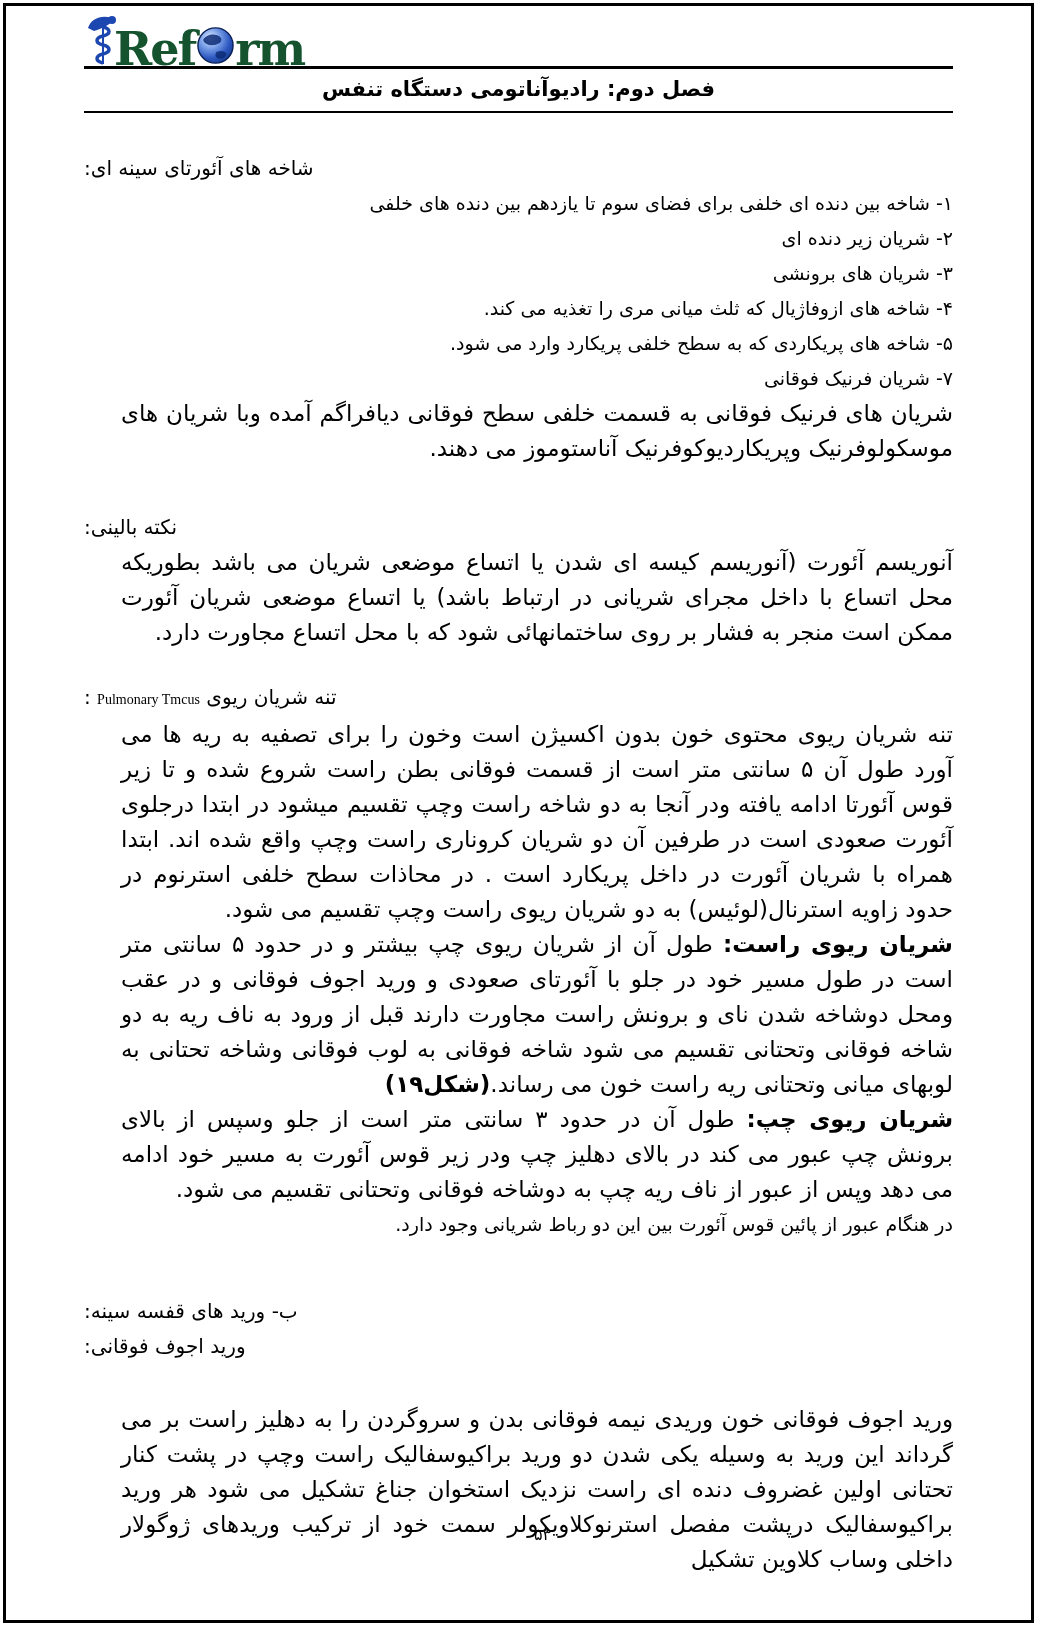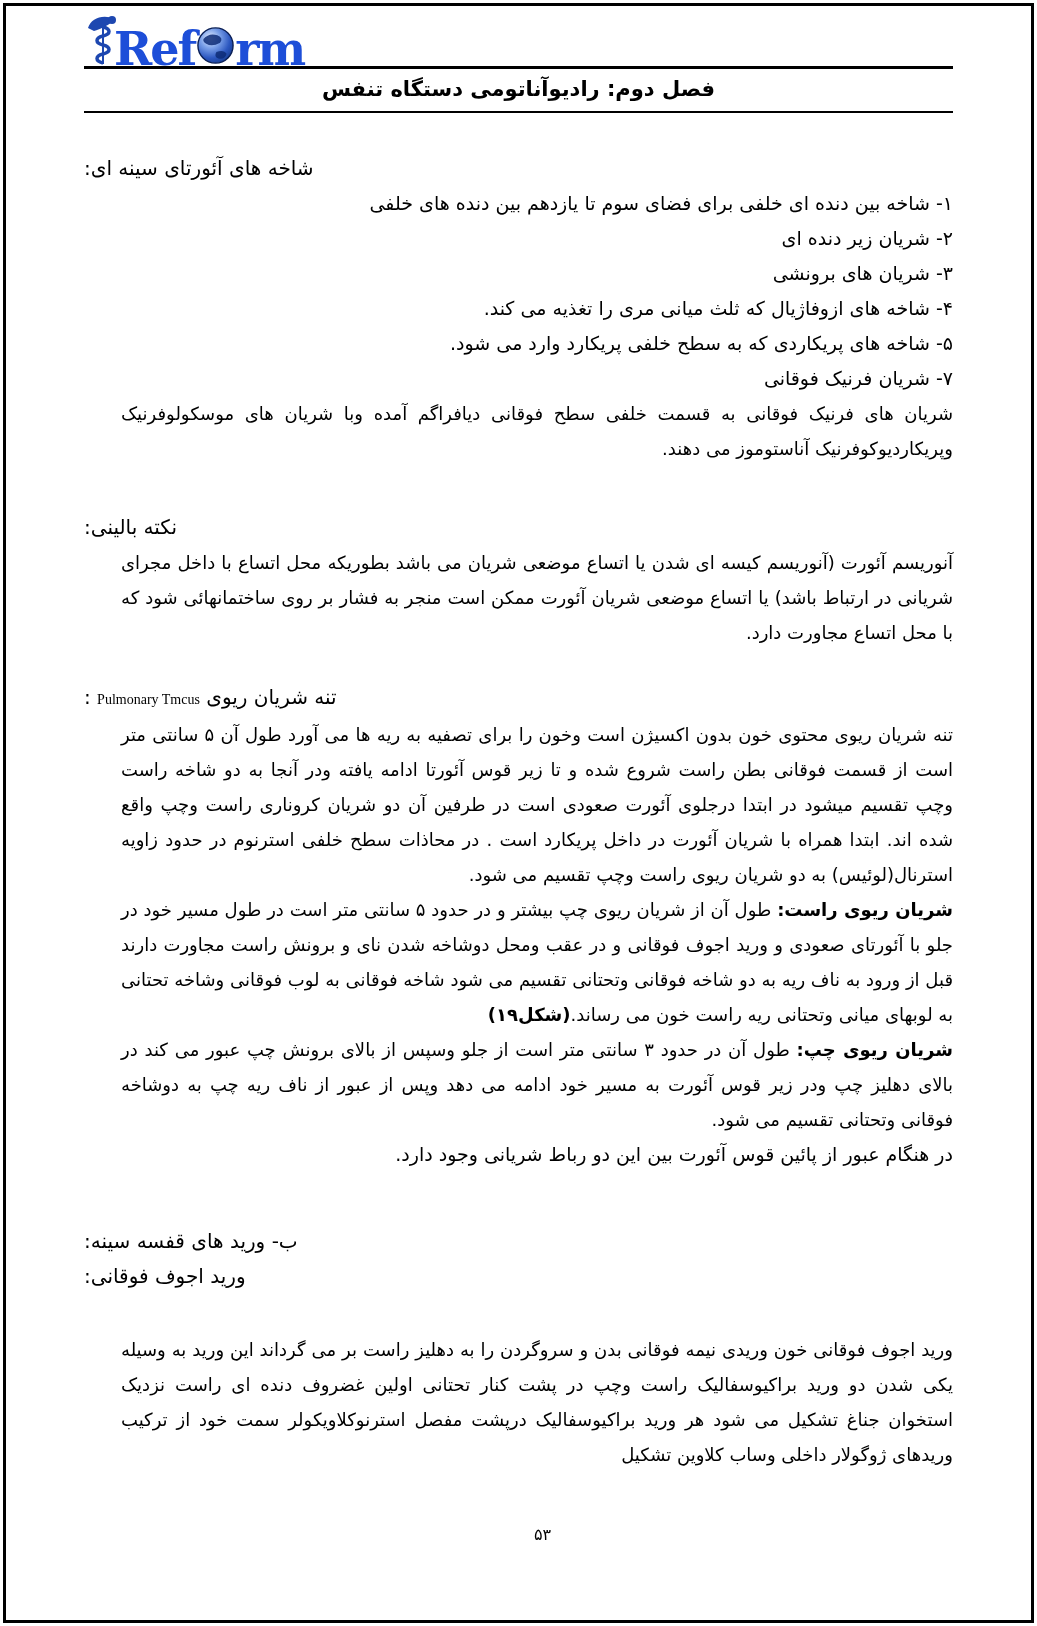--- a/index.html
+++ b/index.html
@@ -7,29 +7,29 @@
   .page{position:relative;width:100%;height:100%;box-sizing:border-box;
         border:3px solid #000;background:#fff;overflow:hidden;
         font-family:"DejaVu Sans",sans-serif;color:#000;}
   .inner{padding:0 78px;}
 
   
   .logo-row{position:relative;height:56px;border-bottom:3px solid #000;margin-top:4px;}
   .logo{position:absolute;left:2px;bottom:-7px;display:flex;align-items:flex-end;}
   .caduceus{margin-right:-6px;margin-bottom:4px;}
   .brand{font-family:"DejaVu Serif",serif;font-weight:bold;font-size:46px;line-height:0.95;
-         letter-spacing:-2px;color:#1d4ed8;display:flex;align-items:center;text-align:center;}
+         letter-spacing:-2px;color:#14532d;display:flex;align-items:center;text-align:center;}
   .globe{display:inline-block;margin:0 1px 2px 2px;}
   .chapter-row{border-bottom:2px solid #000;padding:7px 2px 9px;}
   .chapter{direction:rtl;text-align:center;font-weight:bold;font-size:21px;line-height:26px;}
 
   
   .content{direction:rtl;}
   .h{font-weight:normal;font-size:20px;line-height:35px;text-align:left;}
-  .p{font-size:18px;line-height:35px;text-align:justify;margin-left:37px;}
+  .p{font-size:23px;line-height:35px;text-align:justify;margin-left:37px;}
   .line{font-size:19px;line-height:35px;text-align:right;}
   .center{text-align:right;}
   .indent{padding-right:52px;}
   .lead{font-weight:bold;}
   .fig{font-weight:bold;}
   .latin{font-family:"Liberation Serif",serif;font-size:14px;}
   .mt-lg{margin-top:38px;}
   .mt-xl{margin-top:44px;}
   .mt-xxl{margin-top:52px;}
   .mt-sm{margin-top:30px;}

